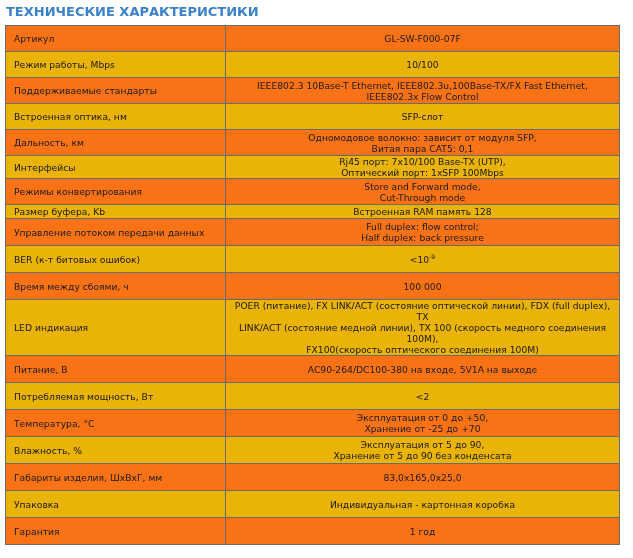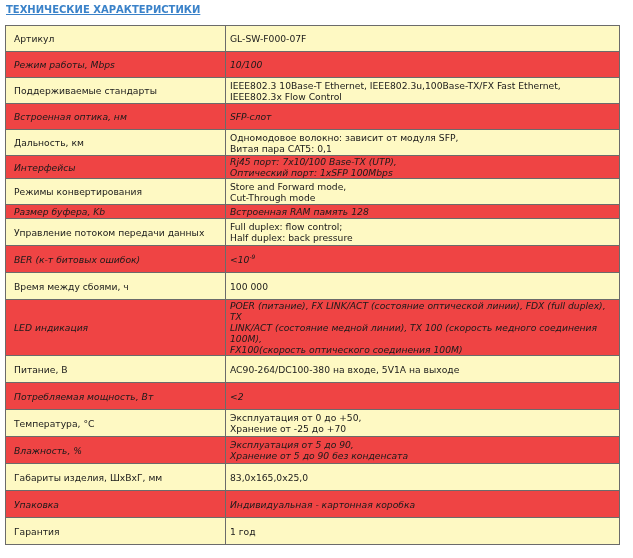--- a/index.html
+++ b/index.html
@@ -12,27 +12,26 @@
     }
     body {
       font-family: "DejaVu Sans", "Liberation Sans", sans-serif;
       color: #1a1a1a;
       position: relative;
     }
     .title {
       position: absolute;
       left: 6px;
       top: 4px;
-      font-size: 10px;
+      font-size: 13px;
       font-weight: bold;
       color: #3a82c9;
       letter-spacing: 0px;
       text-transform: uppercase;
       white-space: nowrap;
-      text-decoration: underline;
     }
     table.specs {
       position: absolute;
       left: 5px;
       top: 25px;
       width: 614px;
       border-collapse: collapse;
       table-layout: fixed;
       font-size: 9.2px;
     }
@@ -43,25 +42,25 @@
       line-height: 11px;
     }
     table.specs col.c1 { width: 220px; }
     table.specs col.c2 { width: 394px; }
     table.specs td.label {
       padding-left: 8px;
       text-align: left;
       font-weight: 500;
     }
     table.specs td.value {
-      text-align: left;
+      text-align: center;
       padding: 0 4px;
     }
-    tr.odd td { background: #fef9c3; }
-    tr.even td { background: #ef4444; font-style: italic; }
+    tr.odd td { background: #f97316; }
+    tr.even td { background: #eab308; }
     .line { display: block; }
     sup { font-size: 6px; vertical-align: 4px; line-height: 0; }
   </style>
 </head>
 <body>
 
 <div class="title">ТЕХНИЧЕСКИЕ ХАРАКТЕРИСТИКИ</div>
 
 <table class="specs">
   <colgroup>

